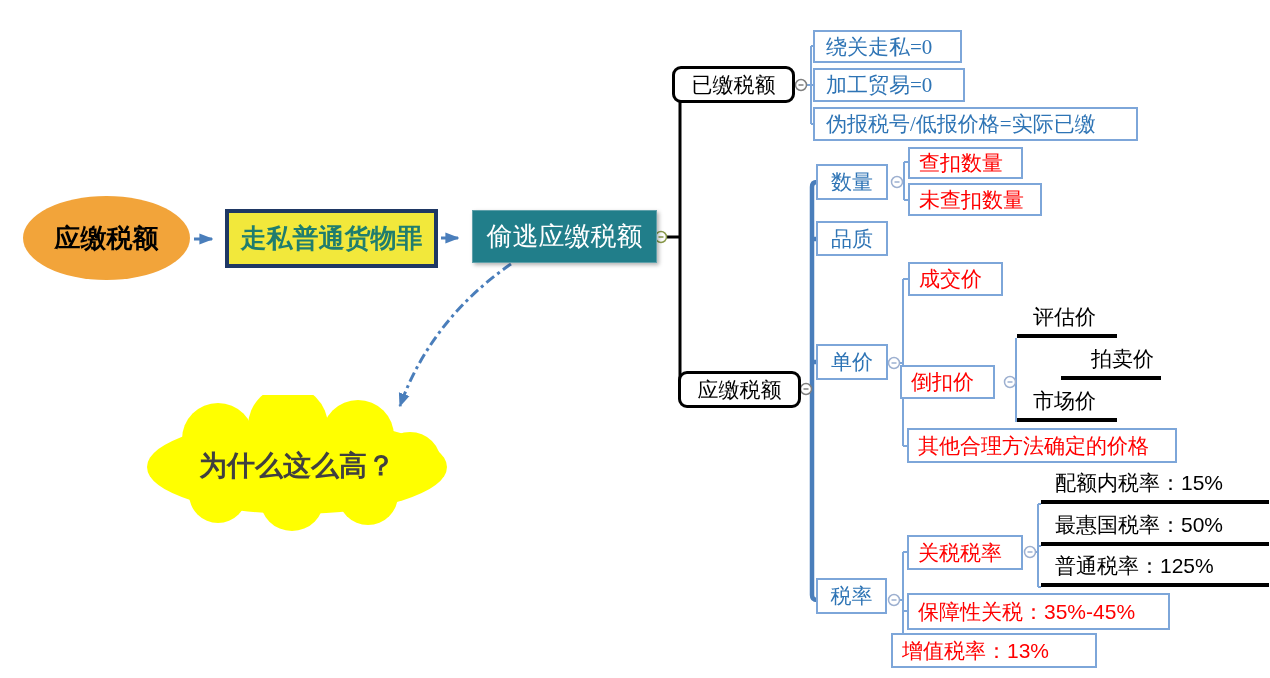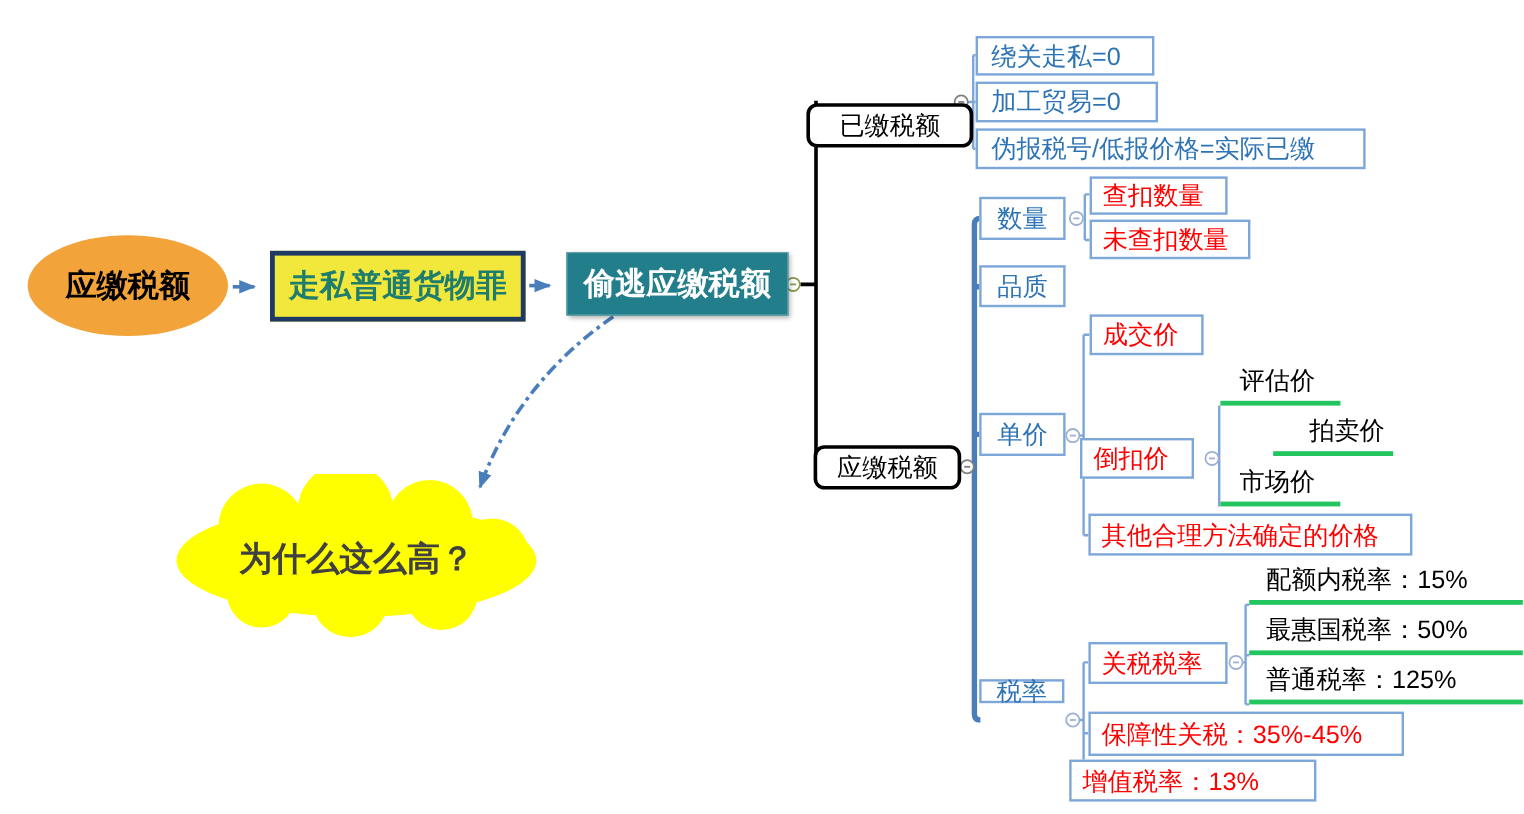--- a/index.html
+++ b/index.html
@@ -6,32 +6,32 @@
   .canvas{
     position:relative;width:1270px;height:678px;background:#ffffff;overflow:hidden;
     font-family:"Liberation Sans","DejaVu Sans",sans-serif;
   }
   .layer{position:absolute;left:0;top:0;}
   .node{position:absolute;display:flex;align-items:center;box-sizing:border-box;white-space:nowrap;}
   .centered{justify-content:center;}
   
   .ellipse{background:#F2A43A;border-radius:50%;color:#000;font-weight:bold;font-size:26px;}
   .crime-box{background:#F2E83B;border:4px solid #1F3864;color:#1F7D6E;font-weight:bold;font-size:26px;}
-  .evaded-box{background:#217E8A;color:#ffffff;font-weight:bold;font-size:26px;
+  .evaded-box{background:#217E8A;color:#ffffff;font-weight:normal;font-size:26px;
               box-shadow:2px 2px 4px rgba(0,0,0,0.3);border:1px solid #5FA0AA;}
   
   .black-box{background:#fff;border:3px solid #000;border-radius:9px;color:#000;font-size:21px;}
   
   .blue-box{background:#fff;border:2px solid #7DA6D9;color:#2E74B5;font-size:21px;}
-  .blue-box.pad{padding-left:11px;}
+  .blue-box.pad{padding-left:11px;font-family:Liberation Serif, serif;}
   
   .red-box{background:#fff;border:2px solid #7DA6D9;color:#FF0000;font-size:21px;padding-left:9px;}
   
   .uline{position:absolute;box-sizing:border-box;display:flex;align-items:flex-end;
-         border-bottom:4px solid #22c55e;color:#000;font-size:21px;white-space:nowrap;padding-bottom:3px;}
+         border-bottom:4px solid #000000;color:#000;font-size:21px;white-space:nowrap;padding-bottom:3px;}
   .cloud-text{position:absolute;color:#404040;font-weight:bold;font-size:28px;text-align:center;}
 </style>
 </head>
 <body>
 
 <div class="canvas">
 
   <svg class="layer" width="1270" height="678">
     <defs>
       <marker id="arrw" markerUnits="userSpaceOnUse" markerWidth="14" markerHeight="12" viewBox="0 0 10 8" refX="9" refY="4" orient="auto">
@@ -113,21 +113,21 @@
   </div>
 
   <div class="node crime-box centered" style="left:225px;top:209px;width:213px;height:59px;">
     <span>走私普通货物罪</span>
   </div>
 
   <div class="node evaded-box centered" style="left:472px;top:210px;width:185px;height:53px;">
     <span>偷逃应缴税额</span>
   </div>
 
-  <div class="node black-box centered" style="left:672px;top:66px;width:139px;height:37px;margin-top:20px;">
+  <div class="node black-box centered" style="left:672px;top:66px;width:123px;height:37px;">
     <span>已缴税额</span>
   </div>
   <div class="node blue-box pad" style="left:813px;top:30px;width:149px;height:33px;">
     <span>绕关走私=0</span>
   </div>
   <div class="node blue-box pad" style="left:813px;top:68px;width:152px;height:34px;">
     <span>加工贸易=0</span>
   </div>
   <div class="node blue-box pad" style="left:813px;top:107px;width:325px;height:34px;">
     <span>伪报税号/低报价格=实际已缴</span>
@@ -166,21 +166,21 @@
   <div class="uline" style="left:1037px;top:347px;width:100px;height:33px;padding-left:30px;margin-left:24px;">
     <span>拍卖价</span>
   </div>
   <div class="uline" style="left:1017px;top:389px;width:100px;height:33px;padding-left:16px;">
     <span>市场价</span>
   </div>
   <div class="node red-box" style="left:907px;top:428px;width:270px;height:35px;">
     <span>其他合理方法确定的价格</span>
   </div>
 
-  <div class="node blue-box centered" style="left:816px;top:566px;width:71px;height:20px;">
+  <div class="node blue-box centered" style="left:816px;top:578px;width:71px;height:36px;">
     <span>税率</span>
   </div>
   <div class="node red-box" style="left:907px;top:535px;width:116px;height:35px;">
     <span>关税税率</span>
   </div>
   <div class="uline" style="left:1041px;top:471px;width:228px;height:33px;padding-left:14px;">
     <span>配额内税率：15%</span>
   </div>
   <div class="uline" style="left:1041px;top:513px;width:228px;height:33px;padding-left:14px;">
     <span>最惠国税率：50%</span>

